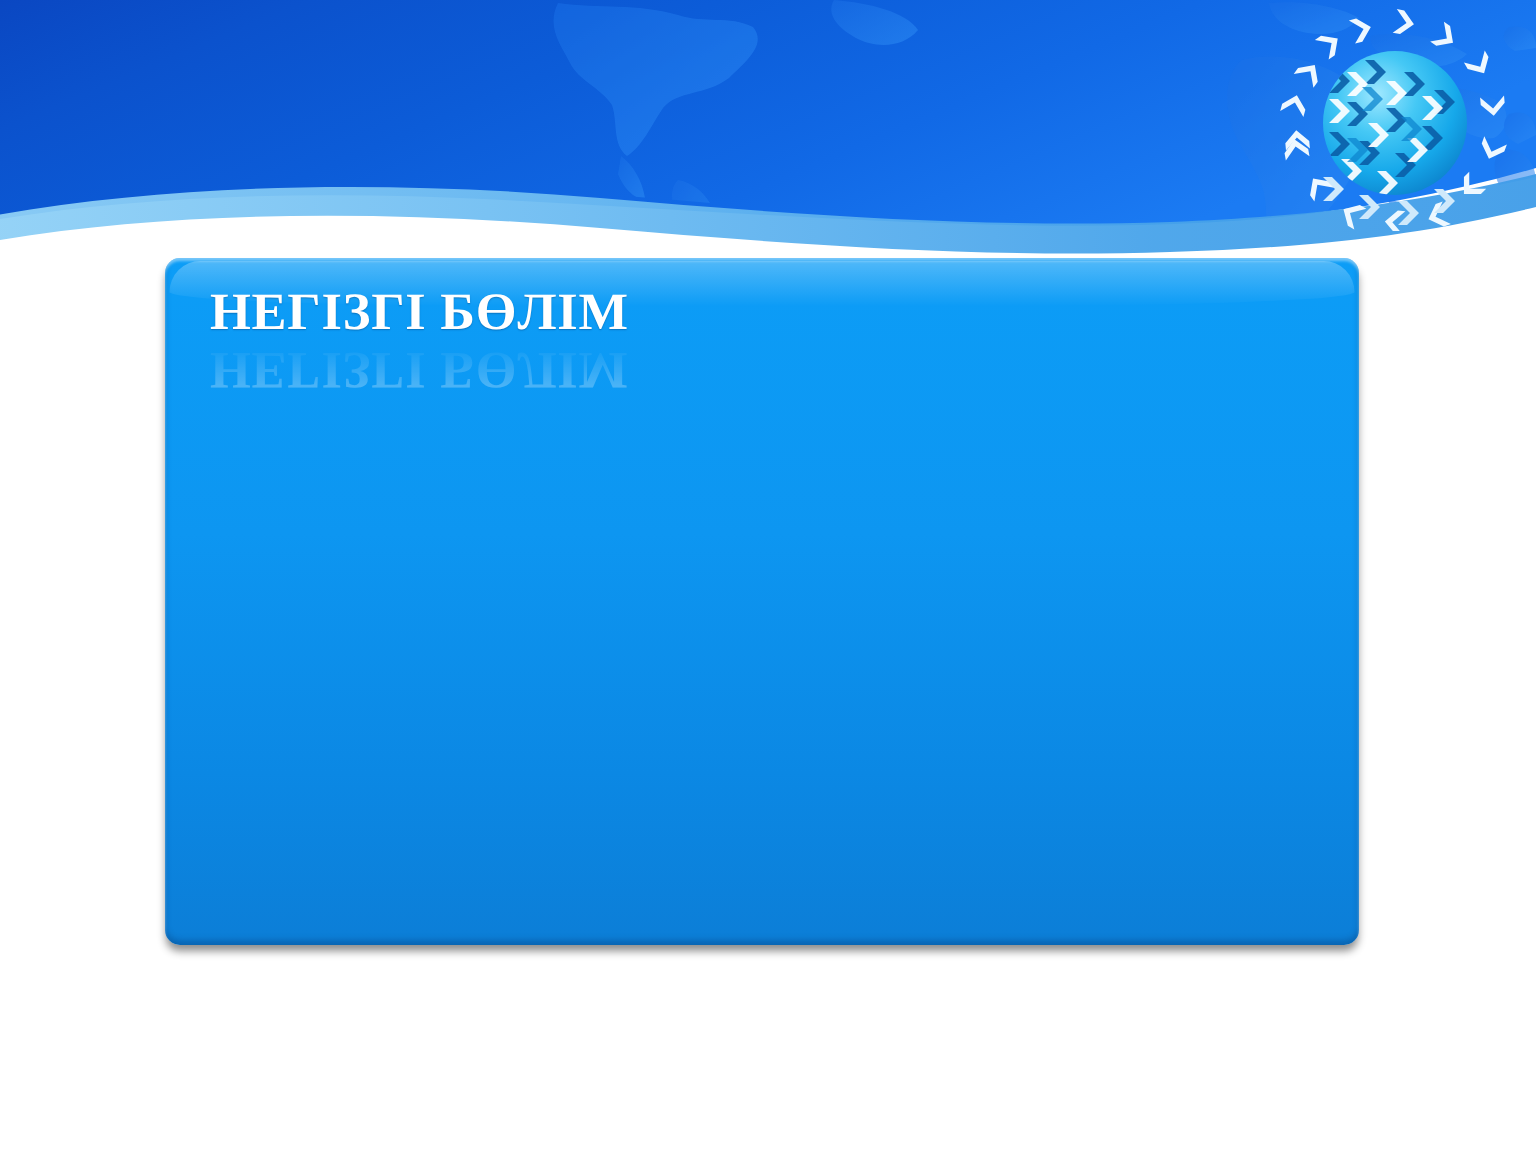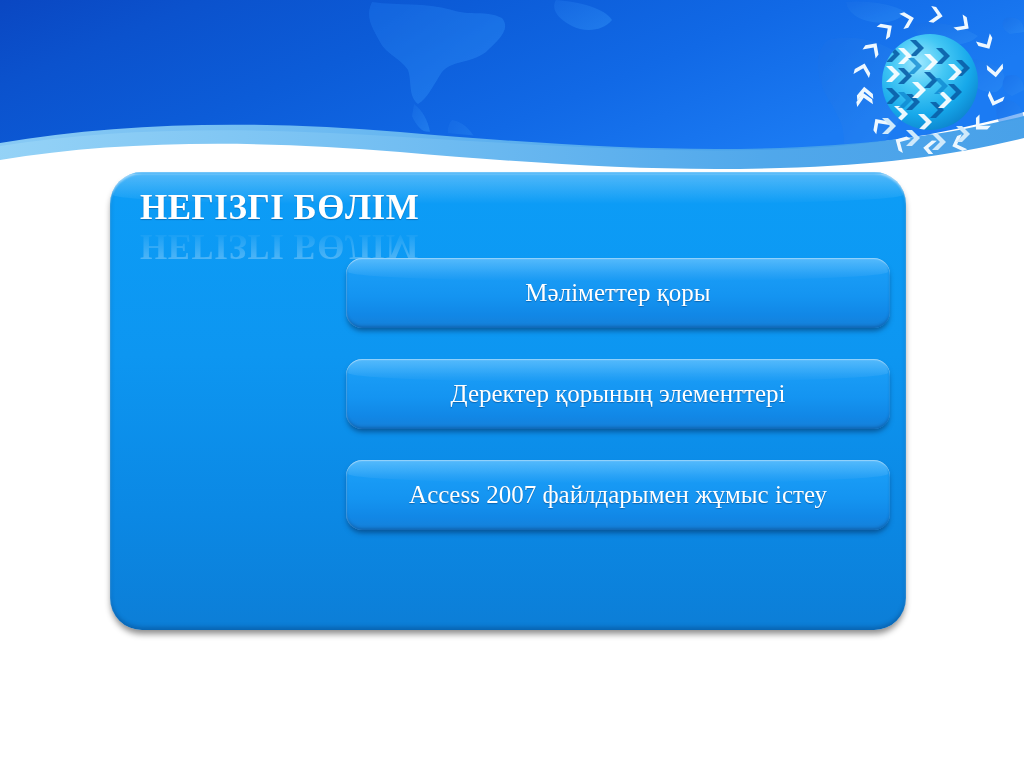--- a/index.html
+++ b/index.html
@@ -45,21 +45,21 @@
   }
   #globe-wrap svg { display: block; }
 
   
   #main-panel {
     position: absolute;
     left: 110px;
     top: 172px;
     width: 796px;
     height: 458px;
-    border-radius: 32px;
+    border-radius: 10px;
     background: linear-gradient(to bottom, #0c9df7 0%, #0d96f1 40%, #0b88e4 75%, #0c7ed7 100%);
     box-shadow:
       0 5px 6px -1px rgba(0,0,0,0.45),
       inset 0 2px 2px rgba(255,255,255,0.45),
       inset 0 -3px 4px rgba(0,40,90,0.30);
   }
   #main-panel::after {
     content: "";
     position: absolute;
     left: 3px; right: 3px; top: 2px;
@@ -344,30 +344,15 @@
     </svg>
   </div>
 
   <div id="main-panel">
 
     <div id="title-block">
       <div class="title-text">НЕГІЗГІ БӨЛІМ</div>
       <div class="title-reflection">НЕГІЗГІ БӨЛІМ</div>
     </div>
 
-    <div id="menu-list">
-
-      <div class="menu-button">
-        <span class="menu-label">Мәліметтер қоры</span>
-      </div>
-
-      <div class="menu-button">
-        <span class="menu-label">Деректер қорының элементтері</span>
-      </div>
-
-      <div class="menu-button">
-        <span class="menu-label">Access 2007 файлдарымен  жұмыс істеу</span>
-      </div>
-
-    </div>
   </div>
 
 </div>
 
 </body></html>

